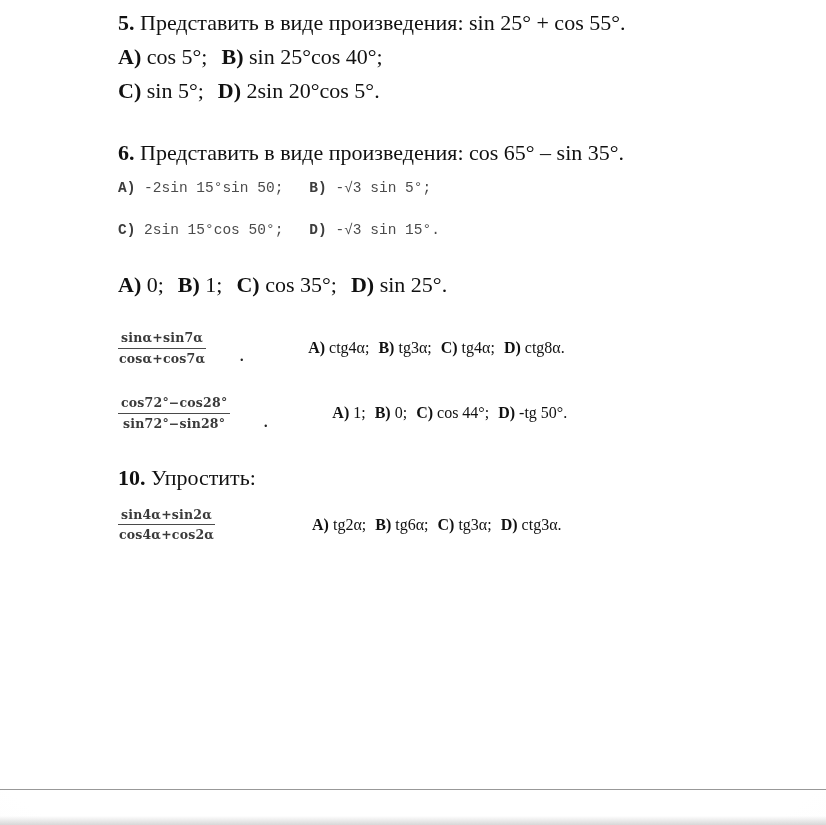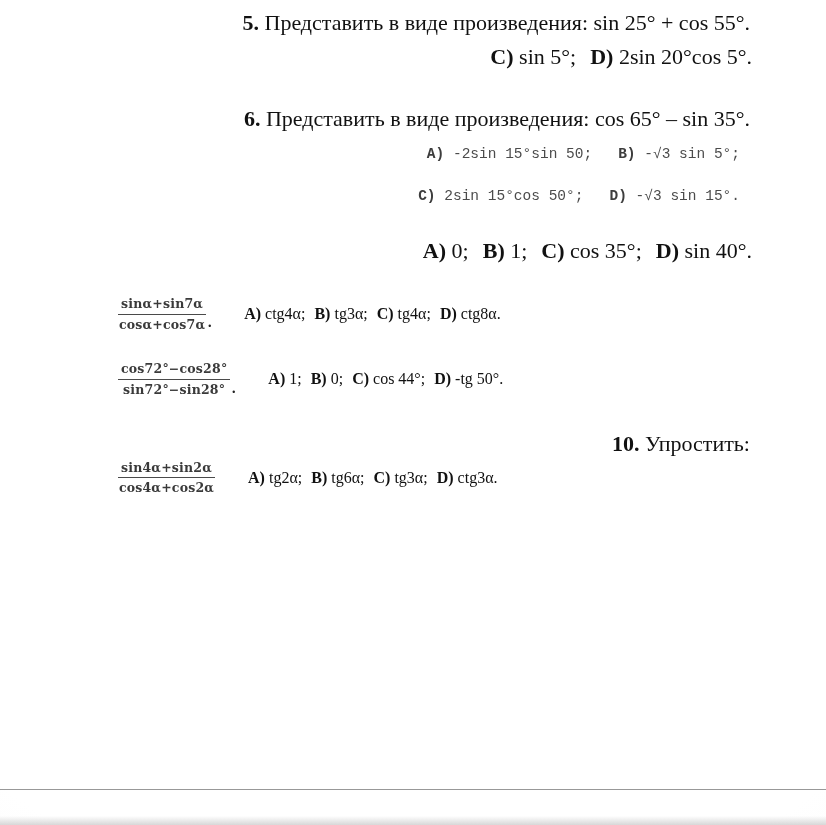--- a/index.html
+++ b/index.html
@@ -8,38 +8,38 @@
     font-family:"Liberation Serif", serif;
     color:#111;
     position:relative;
     overflow:hidden;
     background:#fff;
   }
   .page {
     position:absolute; inset:0;
     background: radial-gradient(130% 115% at 50% 45%, #ffffff 58%, #f6f6f6 90%, #e7e7e7 100%);
   }
-  .content { position:relative; padding:6px 60px 0 118px;text-align:right; }
+  .content { position:relative; padding:6px 60px 0 118px; }
 
   .question { margin-bottom:29px; }
   .q-text { font-size:22px; line-height:33px; max-width:632px; }
   .q-number { font-weight:bold; }
 
   .options { font-size:22px; line-height:33px; margin-top:1px; }
   .opt { margin-right:14px; }
   .opt-label { font-weight:bold; }
 
   
   .q6-options { font-family:Liberation Mono, monospace; font-size:14.5px; color:#4b4b4b; margin-top:10px; }
   .q6-options .opt-row { margin-bottom:24px; line-height:18px; }
   .q6-options .opt { margin-right:26px; }
   .q6-options .opt-label { color:#3d3d3d; }
 
   
-  .frac-line { display:flex; align-items:center; margin-top:0; }
+  .frac-line { display:flex; align-items:center; margin-top:13px;gap:32px; }
   .fraction {
     display:inline-flex; flex-direction:column; align-items:center;
     font-family:"DejaVu Serif", serif; font-size:12.5px; font-weight:bold;
     color:#3a3a3a; line-height:1.25; letter-spacing:0.2px;
   }
   .frac-num { border-bottom:1.4px solid #4a4a4a; padding:0 3px 2px; }
   .frac-den { padding-top:2px; }
   .frac-suffix { align-self:flex-end; font-size:20px; margin-left:1px; color:#222; }
   .frac-opts { font-size:16px; margin-left:32px; }
   .frac-opts .opt { margin-right:9px; }
@@ -55,39 +55,42 @@
 </style>
 </head>
 <body>
 
 <div class="page">
   <div class="content">
 
     <div class="question">
       <p class="q-text"><b class="q-number">5.</b> <span>Представить в виде произведения: sin 25° + cos 55°.</span></p>
       <p class="options">
+        <span class="opt"><b class="opt-label">А)</b> <span>cos 5°;</span></span><span class="opt"><b class="opt-label">В)</b> <span>sin 25°cos 40°;</span></span>
+      </p>
+      <p class="options">
         <span class="opt"><b class="opt-label">С)</b> <span>sin 5°;</span></span><span class="opt"><b class="opt-label">D)</b> <span>2sin 20°cos 5°.</span></span>
       </p>
     </div>
 
     <div class="question">
       <p class="q-text"><b class="q-number">6.</b> <span>Представить в виде произведения: cos 65° –  sin 35°.</span></p>
       <div class="q6-options">
         <p class="opt-row">
           <span class="opt"><b class="opt-label">A)</b> <span>-2sin 15°sin 50;</span></span><span class="opt"><b class="opt-label">B)</b> <span>-√3 sin 5°;</span></span>
         </p>
         <p class="opt-row">
           <span class="opt"><b class="opt-label">C)</b> <span>2sin 15°cos 50°;</span></span><span class="opt"><b class="opt-label">D)</b> <span>-√3 sin 15°.</span></span>
         </p>
       </div>
     </div>
 
     <div class="question">
       <p class="options">
-        <span class="opt"><b class="opt-label">А)</b> <span>0;</span></span><span class="opt"><b class="opt-label">В)</b> <span>1;</span></span><span class="opt"><b class="opt-label">С)</b> <span>cos 35°;</span></span><span class="opt"><b class="opt-label">D)</b> <span>sin 40°.</span></span>
+        <span class="opt"><b class="opt-label">А)</b> <span>0;</span></span><span class="opt"><b class="opt-label">В)</b> <span>1;</span></span><span class="opt"><b class="opt-label">С)</b> <span>cos 35°;</span></span><span class="opt"><b class="opt-label">D)</b> <span>sin 25°.</span></span>
       </p>
     </div>
 
     <div class="question">
       <div class="frac-line">
         <span class="fraction">
           <span class="frac-num">sinα+sin7α</span>
           <span class="frac-den">cosα+cos7α</span>
         </span>
           <span class="frac-suffix">.</span>

